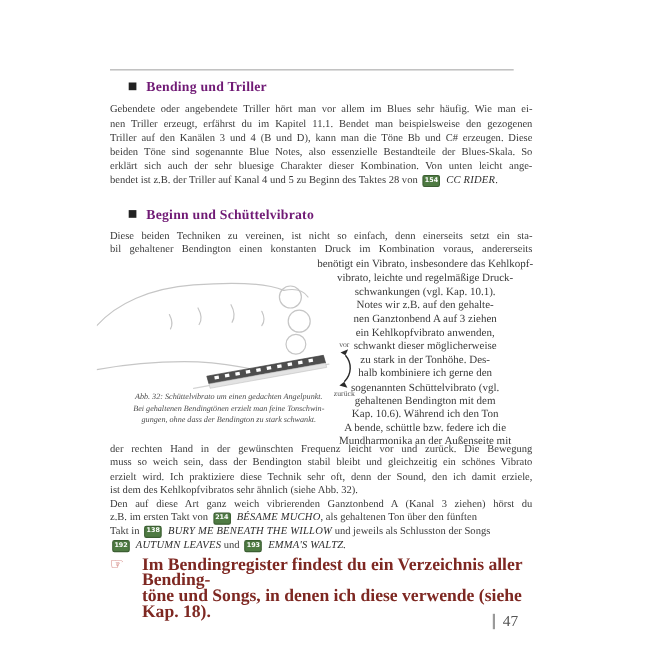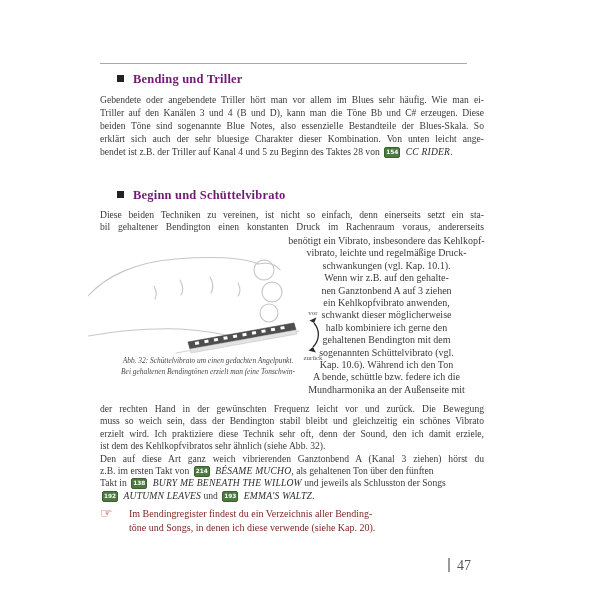--- a/index.html
+++ b/index.html
@@ -16,68 +16,70 @@
   .p2 .jline,.p2 .lline{line-height:12.4px;height:12.4px;}
   .wrapcol{left:283px;top:235px;width:207px;font-size:10px;text-align:center;}
   .wrapcol div{line-height:12.4px;height:12.4px;white-space:nowrap;}
   .badge{display:inline-block;min-width:11px;height:9px;line-height:9.5px;padding:0 1px;
          background:#4e7a42;border:1px solid #3c5f33;border-radius:2px;color:#fff;
          font-family:"DejaVu Sans", sans-serif;font-size:5.8px;font-weight:bold;text-align:center;
          vertical-align:1px;margin:0 3px 0 2px;}
   .song{font-weight:normal;font-style:italic;color:#2e2e2e;letter-spacing:.2px;}
   .caption{left:112px;top:356px;width:192px;text-align:center;font-size:7.4px;color:#4a4a4a;}
   .caption div{line-height:10.6px;font-style:italic;}
-  .note{left:129px;top:507px;width:352px;font-weight:normal;font-size:10px;color:#7e2822;}
+  .note{left:129px;top:507px;width:352px;font-weight:bold;font-size:16px;color:#7e2822;}
   .note div{line-height:14.2px;text-align:left;}
   .noteicon{left:100px;top:505px;font-family:"DejaVu Sans", sans-serif;font-size:14px;color:#b23026;}
   .pagebar{left:448px;top:558px;width:2px;height:14px;background:#9a9a9a;}
   .pageno{left:457px;top:558px;font-size:14px;color:#555;}
   svg text{font-family:"Liberation Serif", serif;}
 </style>
 </head>
 <body>
 
 <div class="abs rule"></div>
 
 <div class="abs heading" style="top:72px;">
   <span class="bullet"></span><span>Bending und Triller</span>
 </div>
 
 <div class="abs para p1" style="top:94px;">
   <div class="jline">Gebendete oder angebendete Triller hört man vor allem im Blues sehr häufig. Wie man ei-</div>
+  <div class="jline">nen Triller erzeugt, erfährst du im Kapitel 11.1. Bendet man beispielsweise den gezogenen</div>
   <div class="jline">Triller auf den Kanälen 3 und 4 (B und D), kann man die Töne Bb und C# erzeugen. Diese</div>
   <div class="jline">beiden Töne sind sogenannte Blue Notes, also essenzielle Bestandteile der Blues-Skala. So</div>
   <div class="jline">erklärt sich auch der sehr bluesige Charakter dieser Kombination. Von unten leicht ange-</div>
   <div class="lline">
     <span>bendet ist z.B. der Triller auf Kanal 4 und 5 zu Beginn des Taktes 28 von</span>
     <span class="badge">154</span>
     <span class="song">CC RIDER</span><span>.</span>
   </div>
 </div>
 
 <div class="abs heading" style="top:188px;">
   <span class="bullet"></span><span>Beginn und Schüttelvibrato</span>
 </div>
 
 <div class="abs para p2" style="top:209px;">
   <div class="jline">Diese beiden Techniken zu vereinen, ist nicht so einfach, denn einerseits setzt ein sta-</div>
-  <div class="jline">bil gehaltener Bendington einen konstanten Druck im Rachenraum voraus, andererseits</div>
+  <div class="jline">bil gehaltener Bendington einen konstanten Druck im Kombination voraus, andererseits</div>
 </div>
 
 <div class="abs wrapcol">
   <div>benötigt ein Vibrato, insbesondere das Kehlkopf-</div>
   <div>vibrato, leichte und regelmäßige Druck-</div>
   <div>schwankungen (vgl. Kap. 10.1).</div>
-  <div>Wenn wir z.B. auf den gehalte-</div>
+  <div>Notes wir z.B. auf den gehalte-</div>
   <div>nen Ganztonbend A auf 3 ziehen</div>
   <div>ein Kehlkopfvibrato anwenden,</div>
   <div>schwankt dieser möglicherweise</div>
+  <div>zu stark in der Tonhöhe. Des-</div>
   <div>halb kombiniere ich gerne den</div>
+  <div>sogenannten Schüttelvibrato (vgl.</div>
   <div>gehaltenen Bendington mit dem</div>
-  <div>sogenannten Schüttelvibrato (vgl.</div>
   <div>Kap. 10.6). Während ich den Ton</div>
   <div>A bende, schüttle bzw. federe ich die</div>
   <div>Mundharmonika an der Außenseite mit</div>
 </div>
 
 <svg class="abs" style="left:88px;top:256px;" width="215" height="100" viewBox="0 0 215 100">
   <g fill="none" stroke="#c6c6c6" stroke-width="1.1" stroke-linecap="round">
     <path d="M0,40 C18,20 48,6 88,3 C128,0 156,2 170,8"></path>
     <path d="M0,80 C28,75 58,72 92,73 C112,74 136,78 156,83"></path>
     <path d="M92,24 q5,9 1,15"></path>
@@ -112,20 +114,21 @@
   <text x="17" y="9" text-anchor="middle" font-size="7" fill="#555">vor</text>
   <path d="M18,17 C24,24 24,34 17,41" fill="none" stroke="#2a2a2a" stroke-width="1.3"></path>
   <polygon points="18,17 13.5,14.5 20.5,11.5" fill="#2a2a2a"></polygon>
   <polygon points="17,41 12.5,44.5 19.8,46.5" fill="#2a2a2a"></polygon>
   <text x="17" y="54" text-anchor="middle" font-size="7" fill="#555">zurück</text>
 </svg>
 
 <div class="abs caption">
   <div>Abb. 32: Schüttelvibrato um einen gedachten Angelpunkt.</div>
   <div>Bei gehaltenen Bendingtönen erzielt man feine Tonschwin-</div>
+  <div>gungen, ohne dass der Bendington zu stark schwankt.</div>
 </div>
 
 <div class="abs para p2" style="top:403px;">
   <div class="jline">der rechten Hand in der gewünschten Frequenz leicht vor und zurück. Die Bewegung</div>
   <div class="jline">muss so weich sein, dass der Bendington stabil bleibt und gleichzeitig ein schönes Vibrato</div>
   <div class="jline">erzielt wird. Ich praktiziere diese Technik sehr oft, denn der Sound, den ich damit erziele,</div>
   <div class="lline">ist dem des Kehlkopfvibratos sehr ähnlich (siehe Abb. 32).</div>
   <div class="jline">Den auf diese Art ganz weich vibrierenden Ganztonbend A (Kanal 3 ziehen) hörst du</div>
   <div class="lline">
     <span>z.B. im ersten Takt von</span>
@@ -143,17 +146,17 @@
     <span class="song">AUTUMN LEAVES</span>
     <span>und</span>
     <span class="badge">193</span>
     <span class="song">EMMA'S WALTZ.</span>
   </div>
 </div>
 
 <div class="abs noteicon">☞</div>
 <div class="abs note">
   <div>Im Bendingregister findest du ein Verzeichnis aller Bending-</div>
-  <div>töne und Songs, in denen ich diese verwende (siehe Kap. 20).</div>
+  <div>töne und Songs, in denen ich diese verwende (siehe Kap. 18).</div>
 </div>
 
 <div class="abs pagebar"></div>
 <div class="abs pageno">47</div>
 
 </body></html>

